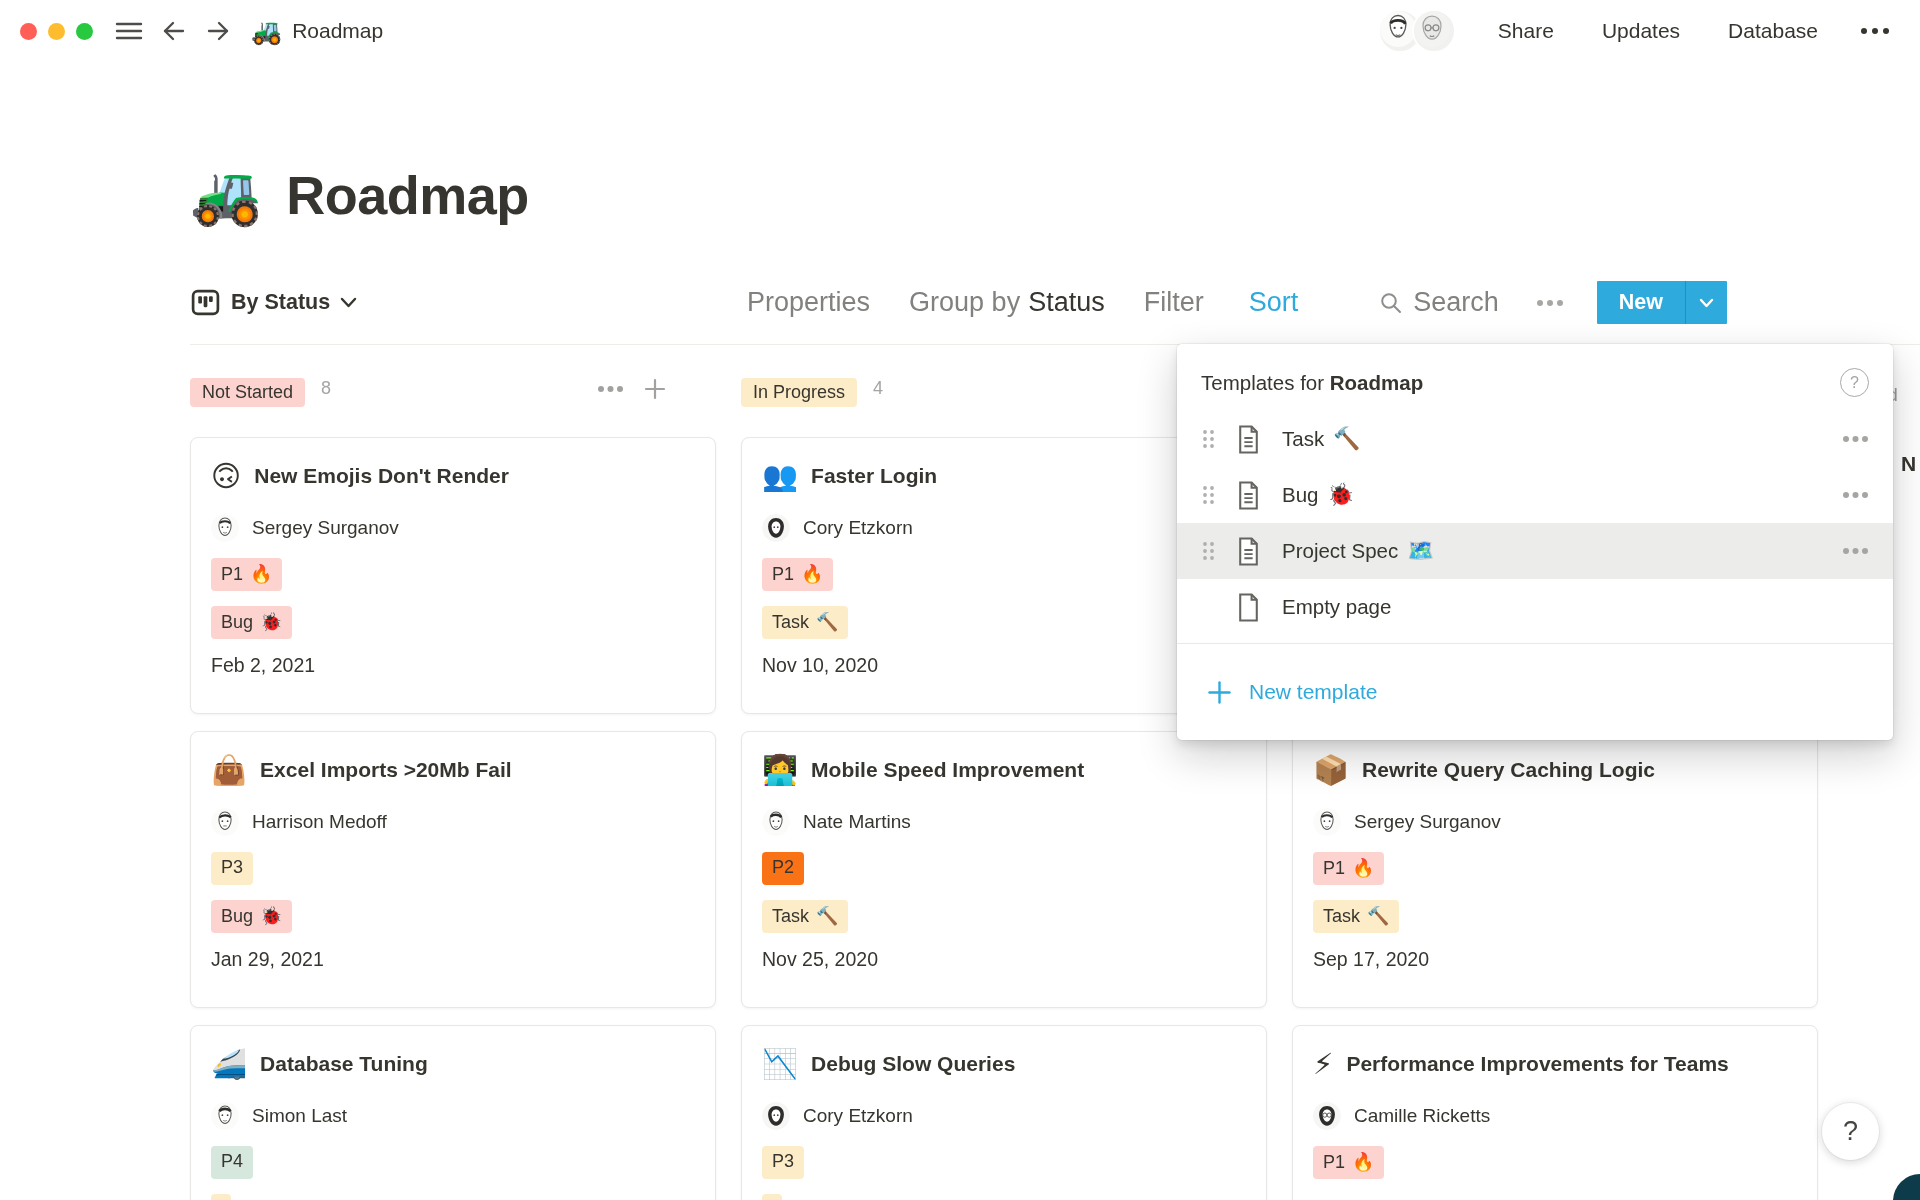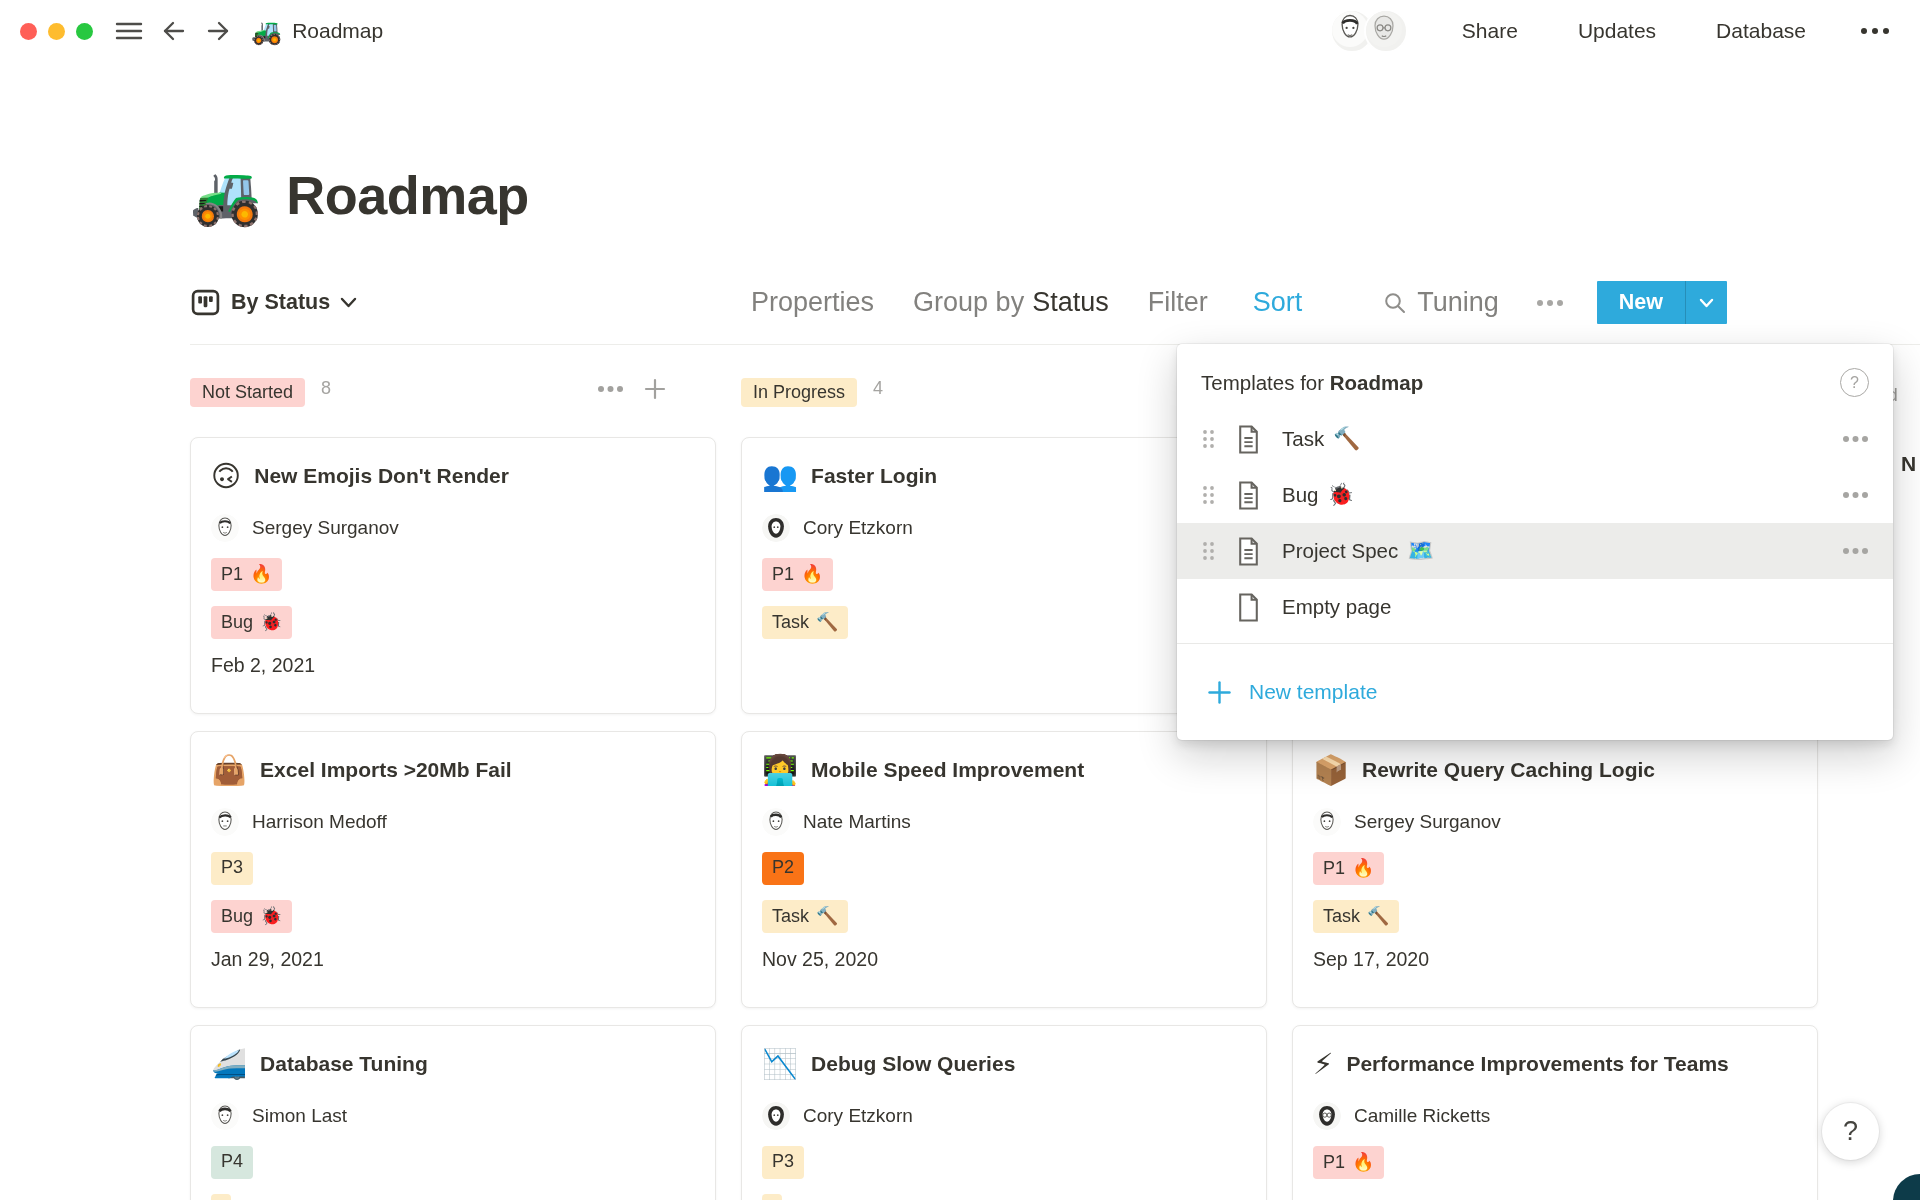--- a/index.html
+++ b/index.html
@@ -8,21 +8,21 @@
 
   
   .topbar{position:absolute;top:0;left:0;width:1920px;height:62px;display:flex;align-items:center;background:#fff;}
   .lights{display:flex;gap:11px;margin-left:20px;}
   .light{width:17px;height:17px;border-radius:50%;}
   .icon-btn{display:flex;align-items:center;justify-content:center;background:none;border:none;padding:0;cursor:pointer;}
   .hamburger{margin-left:22px;}
   .nav-arrow{margin-left:18px;}
   .tab{display:flex;align-items:center;margin-left:20px;font-size:21px;color:#37352f;}
   .tab .tab-emoji{font-size:25px;margin-right:10px;}
-  .topbar-right{margin-left:auto;display:flex;align-items:center;margin-right:30px;gap:48px;justify-content:flex-end;}
+  .topbar-right{margin-left:auto;display:flex;align-items:center;margin-right:30px;gap:36px;justify-content:flex-end;}
   .avatars{display:flex;}
   .avatar-circle{width:40px;height:40px;border-radius:50%;border:2px solid #fff;background:#f1f1ef;overflow:hidden;}
   .avatar-circle + .avatar-circle{margin-left:-10px;}
   .top-link{font-size:21px;color:#37352f;cursor:pointer;background:none;border:none;font-family:inherit;}
   .dots{color:#37352f;}
 
   
   .page-title{position:absolute;left:190px;top:158px;display:flex;align-items:center;}
   .page-title .big-emoji{font-size:58px;line-height:74px;margin-right:24px;}
   .page-title .title-text{font-size:54px;font-weight:700;letter-spacing:-.5px;}
@@ -207,21 +207,21 @@
     </div>
     <button class="tb-link">Filter</button>
     <button class="tb-link tb-sort">Sort</button>
     <div class="tb-search">
       <span class="icon-btn">
         <svg width="24" height="24" viewBox="0 0 24 24">
             <circle cx="10" cy="10" r="6.8" fill="none" stroke="#8f8e8b" stroke-width="2"></circle>
             <line x1="15.2" y1="15.2" x2="21" y2="21" stroke="#8f8e8b" stroke-width="2" stroke-linecap="round"></line>
           </svg>
       </span>
-      <span class="tb-link">Tuning</span>
+      <span class="tb-link">Search</span>
     </div>
     <span class="icon-btn tb-more">
       <svg width="28" height="8" viewBox="0 0 28 8">
           <g fill="#a8a7a4">
             <circle cx="4" cy="4" r="3"></circle>
             <circle cx="14" cy="4" r="3"></circle>
             <circle cx="24" cy="4" r="3"></circle>
           </g>
         </svg>
     </span>
@@ -305,20 +305,21 @@
     <span>Cory Etzkorn</span>
   </div>
   <div class="badge" style="background: rgb(253, 211, 208);">
       <span>P1</span>
       <span class="b-emoji">🔥</span>
     </div>
   <div class="badge" style="background: rgb(253, 236, 200);">
       <span>Task</span>
       <span class="b-emoji">🔨</span>
     </div>
+  <div class="date">Nov 10, 2020</div>
 </div>
 
 <div class="card c1r2">
   <div class="card-title"><span class="t-emoji">👜</span><span>Excel Imports &gt;20Mb Fail</span></div>
   <div class="person">
     <span class="avatar-sm"><svg viewBox="0 0 32 32" width="28" height="28">
           <circle cx="16" cy="16" r="16" fill="#fbfbfa"></circle>
           <path d="M9 13c0-5 3-8.5 7-8.5s7 3.5 7 8.5c0 5.5-3 11.5-7 11.5S9 18.5 9 13z" fill="#fff" stroke="#5a5955" stroke-width="1.2"></path>
           <path d="M9.5 11c3-3.5 11-3 13-.2" stroke="#2e2d2b" stroke-width="2.6" fill="none"></path>
           <circle cx="13" cy="15" r="1" fill="#44433f"></circle>

